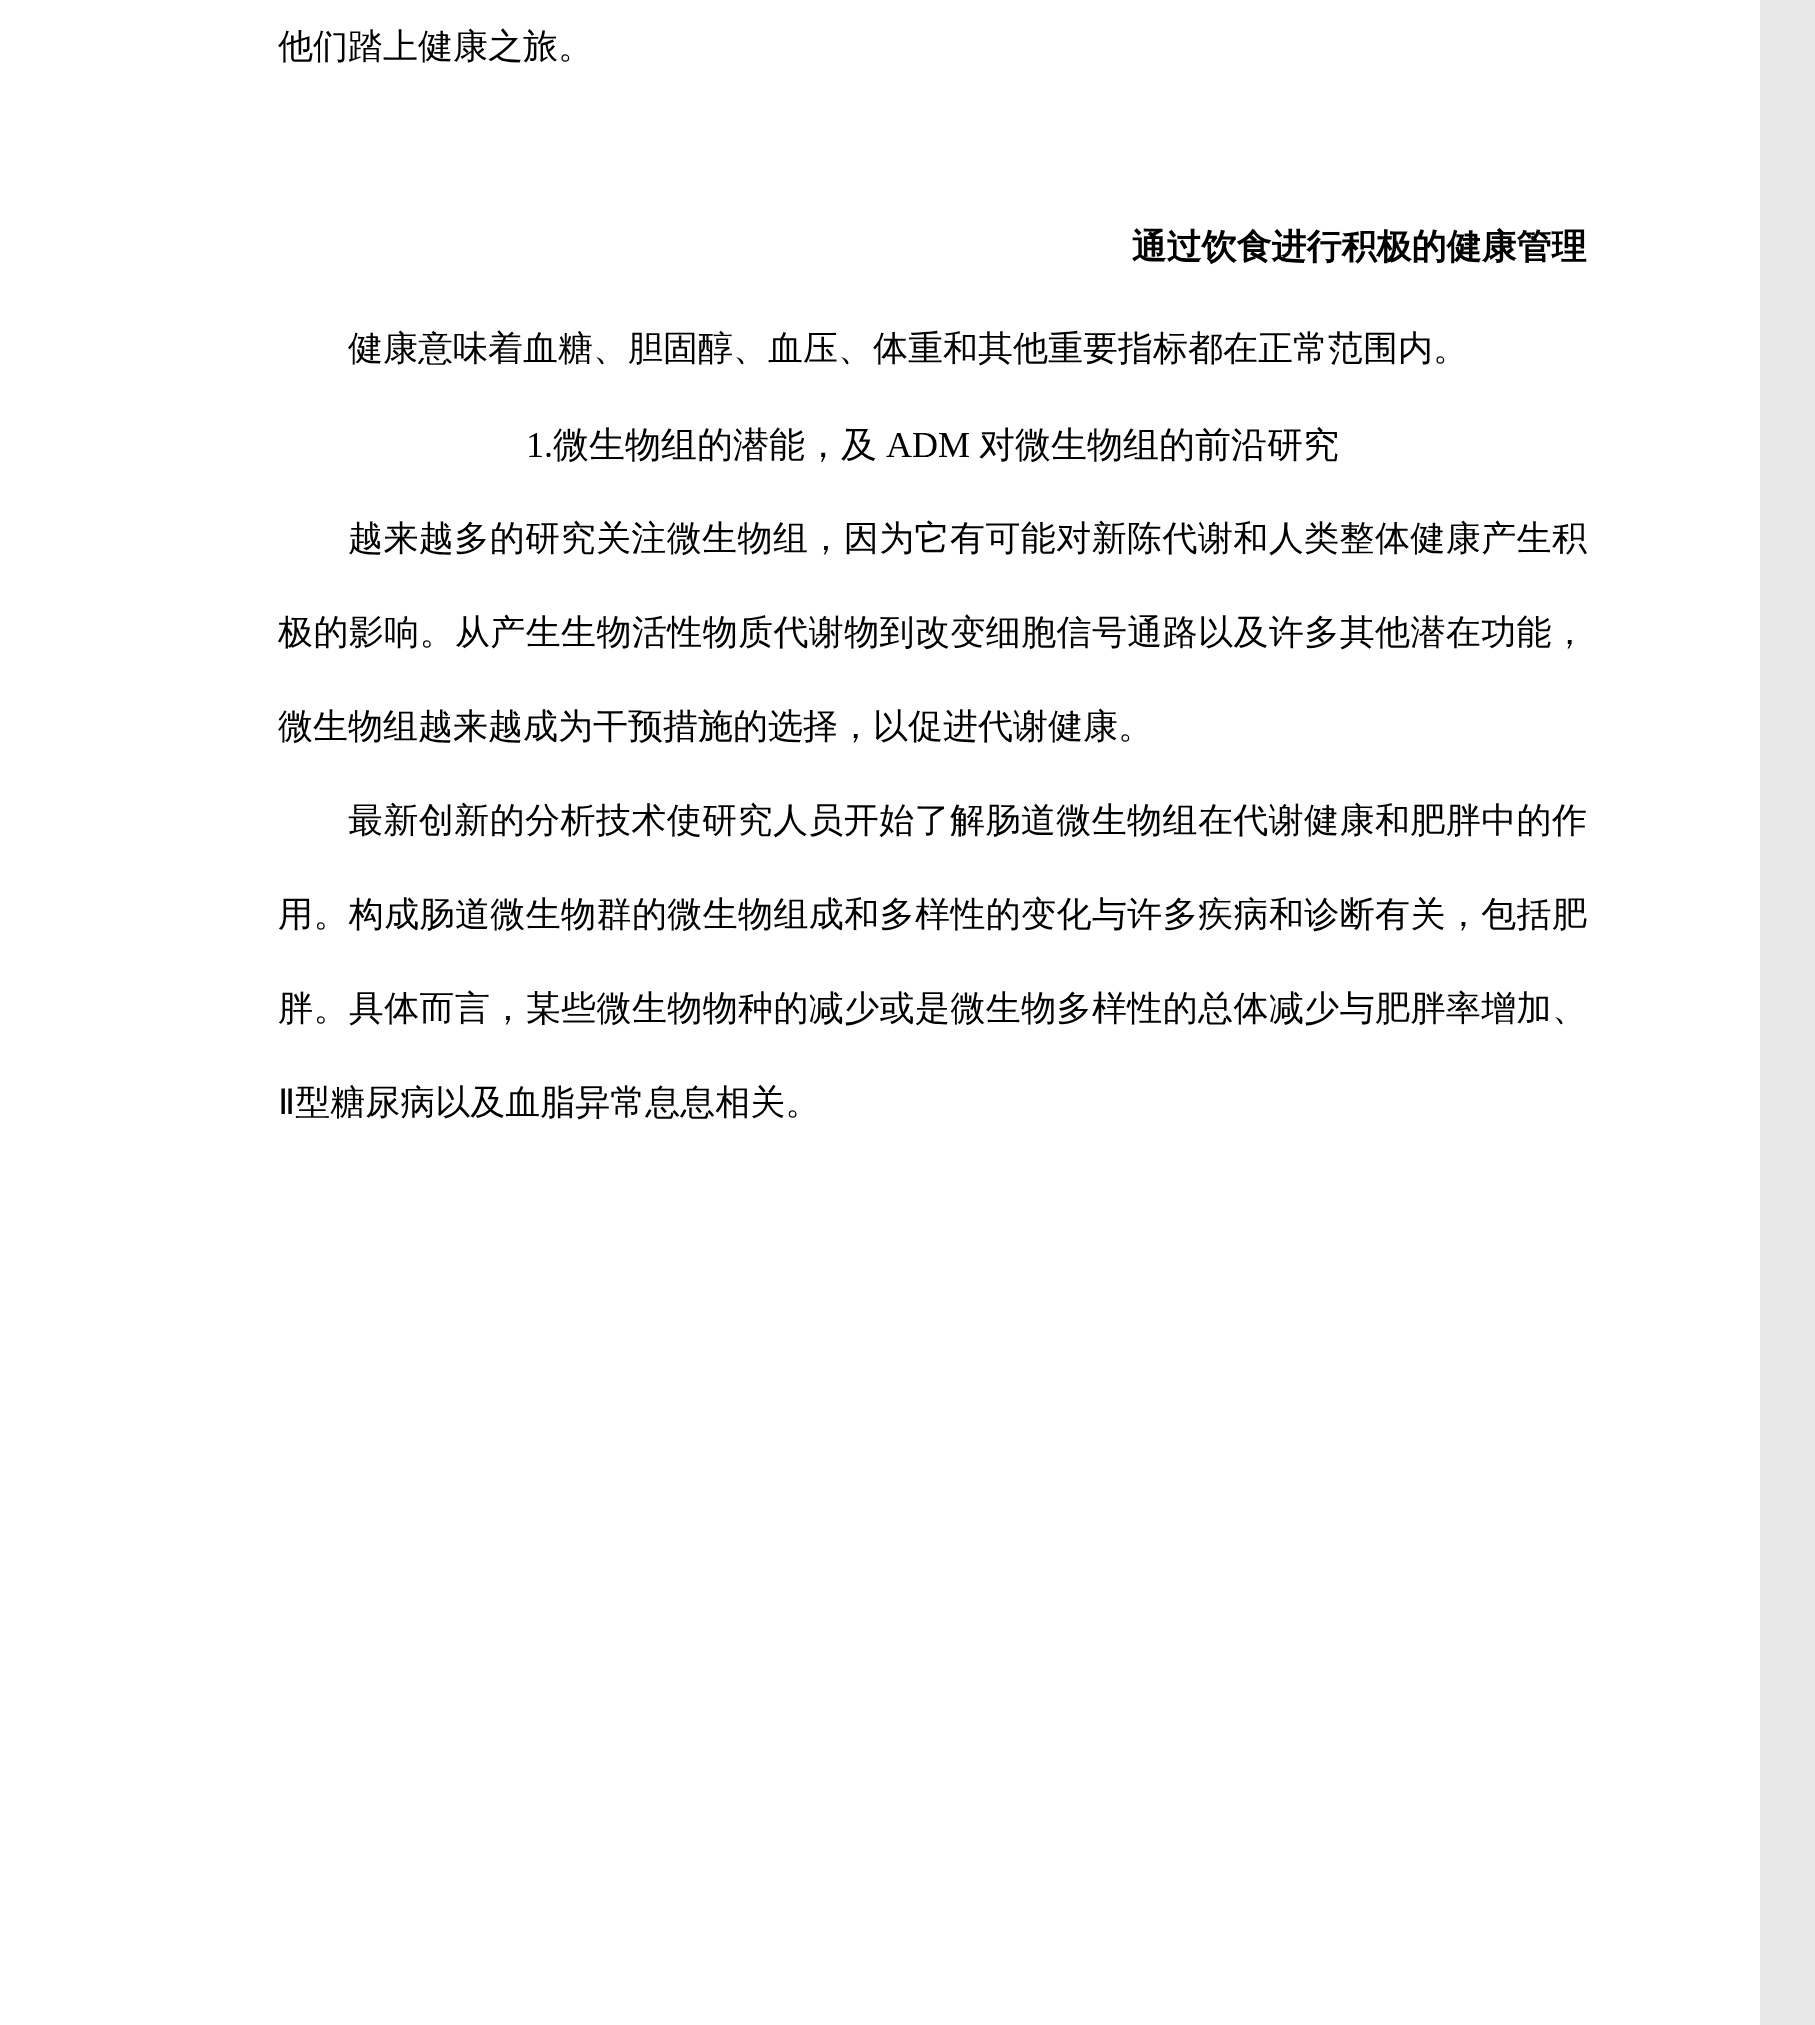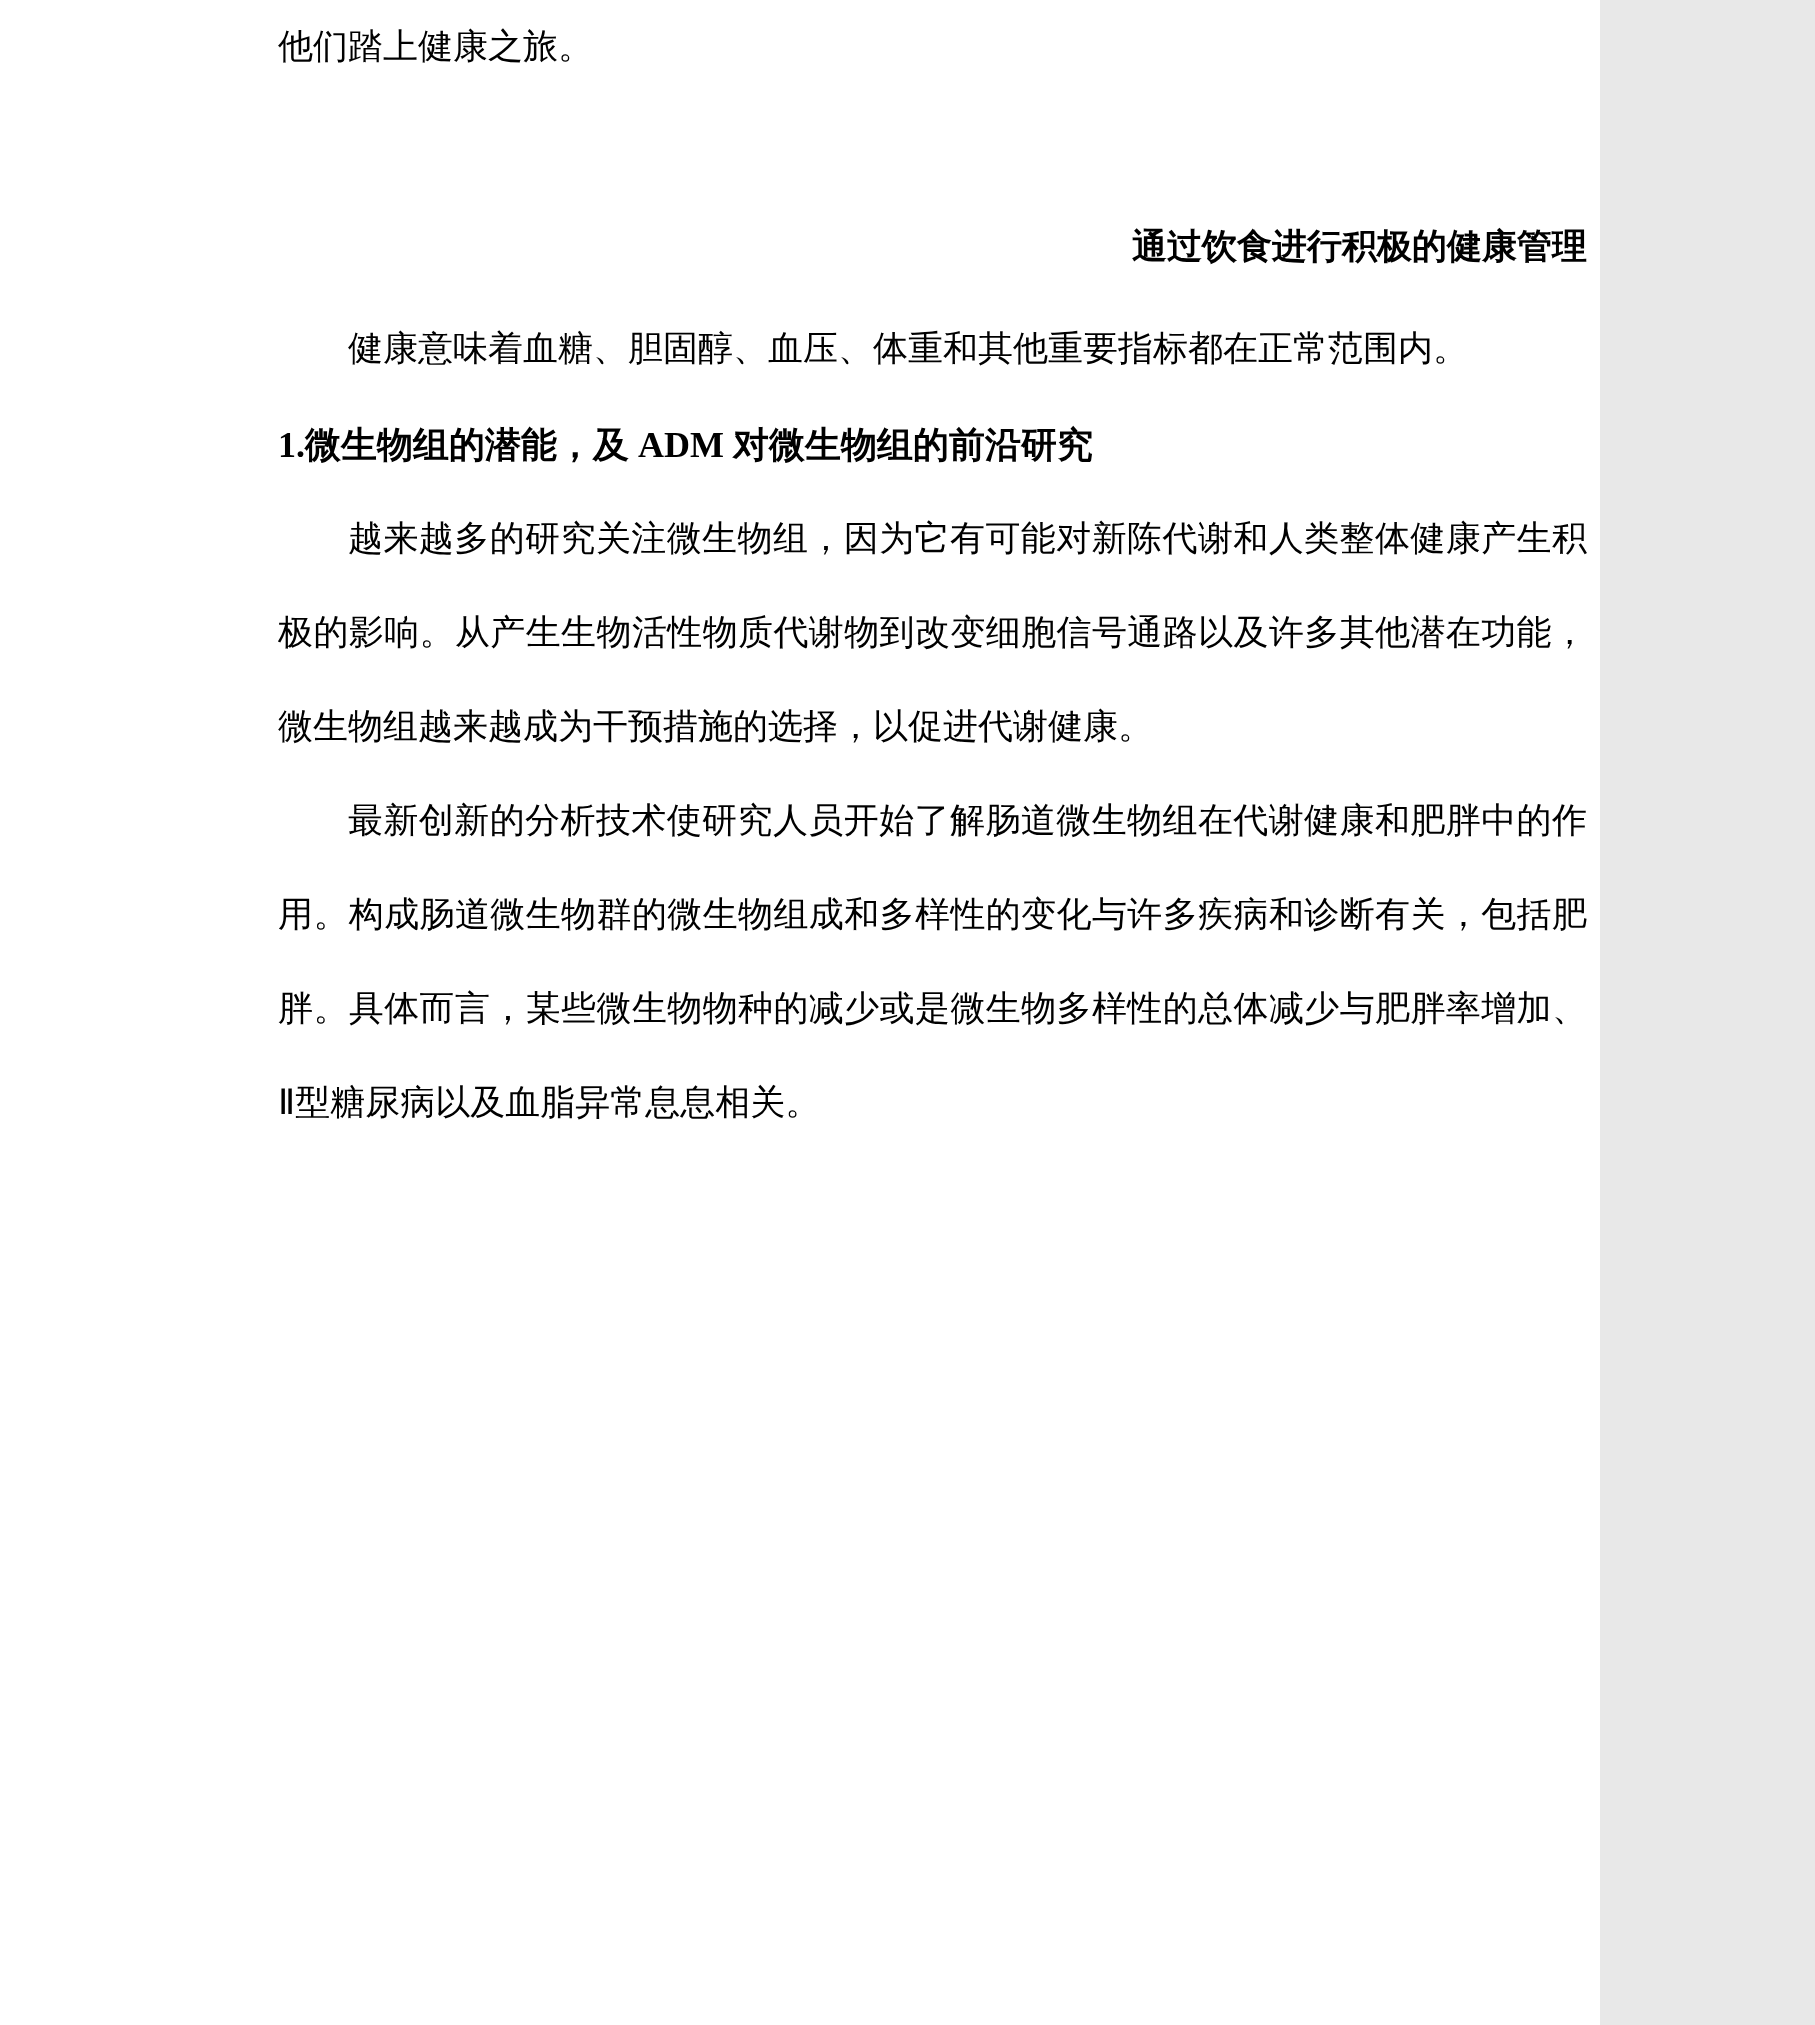--- a/index.html
+++ b/index.html
@@ -2,21 +2,21 @@
 <html style="font-size:12.5px"><head>
 <meta charset="utf-8">
 <style>
   html, body {
     margin: 0;
     padding: 0;
     background: #e8e8e8;
   }
   .page {
     position: relative;
-    width: 1600px;
+    width: 1760px;
     height: 2025px;
     background: #ffffff;
     color: #000000;
     font-family: "Liberation Serif", serif;
     overflow: hidden;
   }
   .content {
     position: absolute;
     left: 278px;
     top: 0;
@@ -49,23 +49,24 @@
     line-height: 101px;
     font-weight: bold;
     margin: 74px 0 0 0;
     padding: 0;
     text-align: justify;
     text-justify: inter-character;
   }
   h3.numbered-subheading {
     font-size: 36px;
     line-height: 94px;
-    font-weight: bold;
+    font-weight: normal;
     margin: 2.3px 0 0 0;
     padding: 0;
+    text-align: center;
   }
   .after-subheading {
     margin-top: 10px;
   }
   .spaced-para {
     margin-top: 14px;
   }
 </style>
 </head>
 <body>

